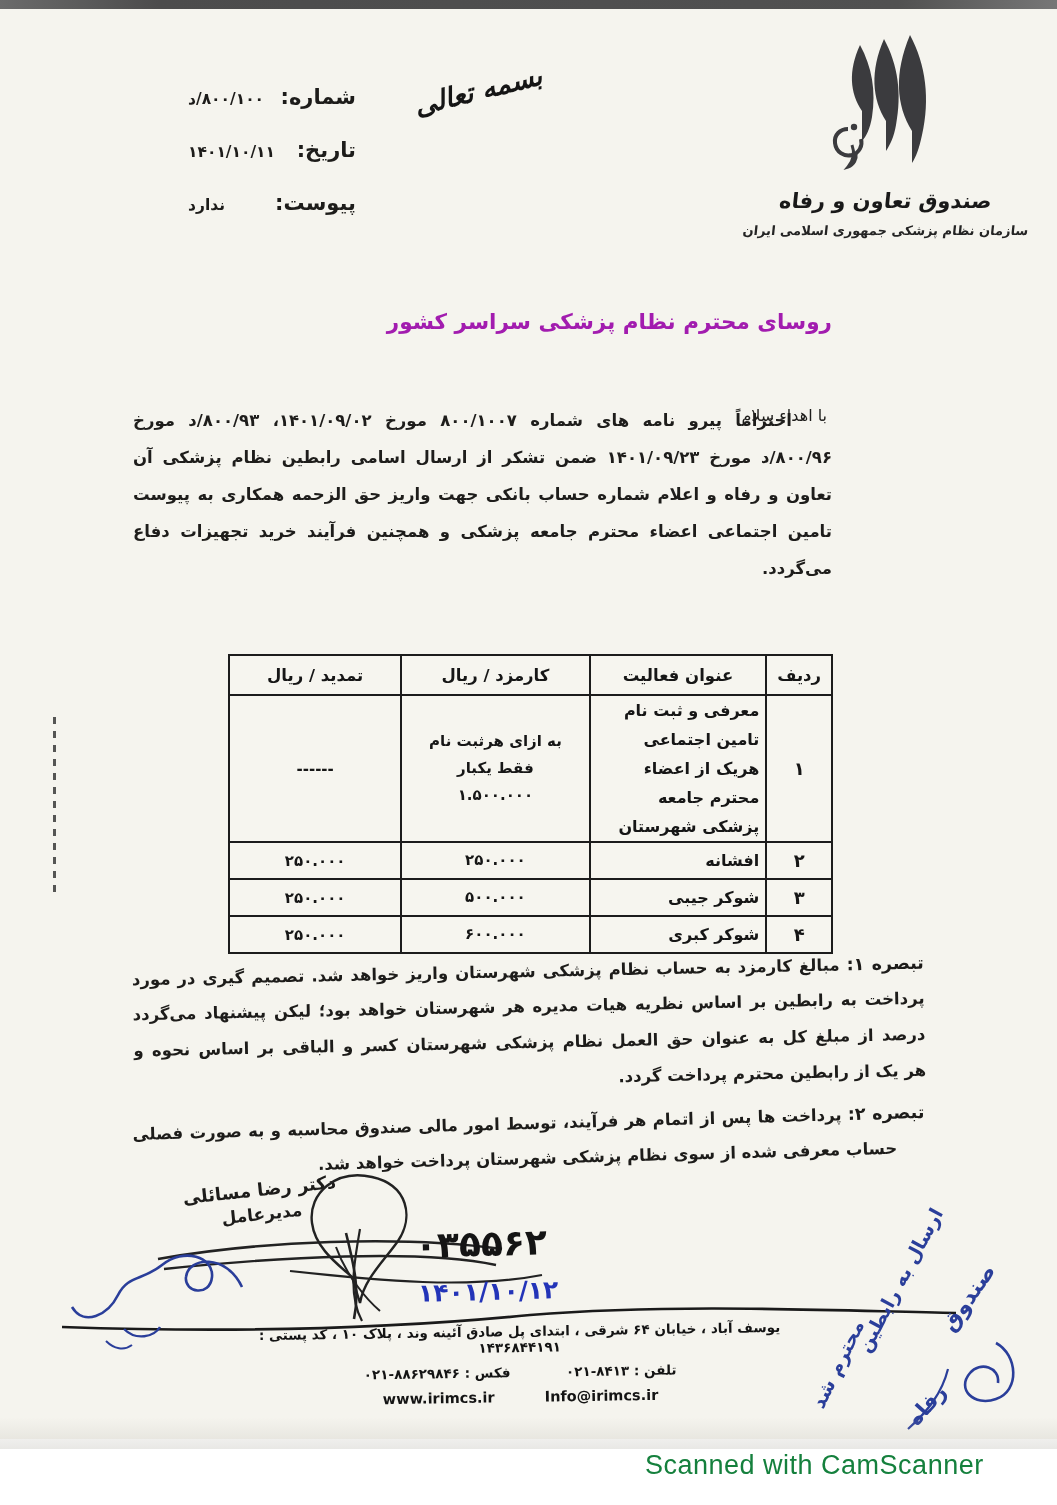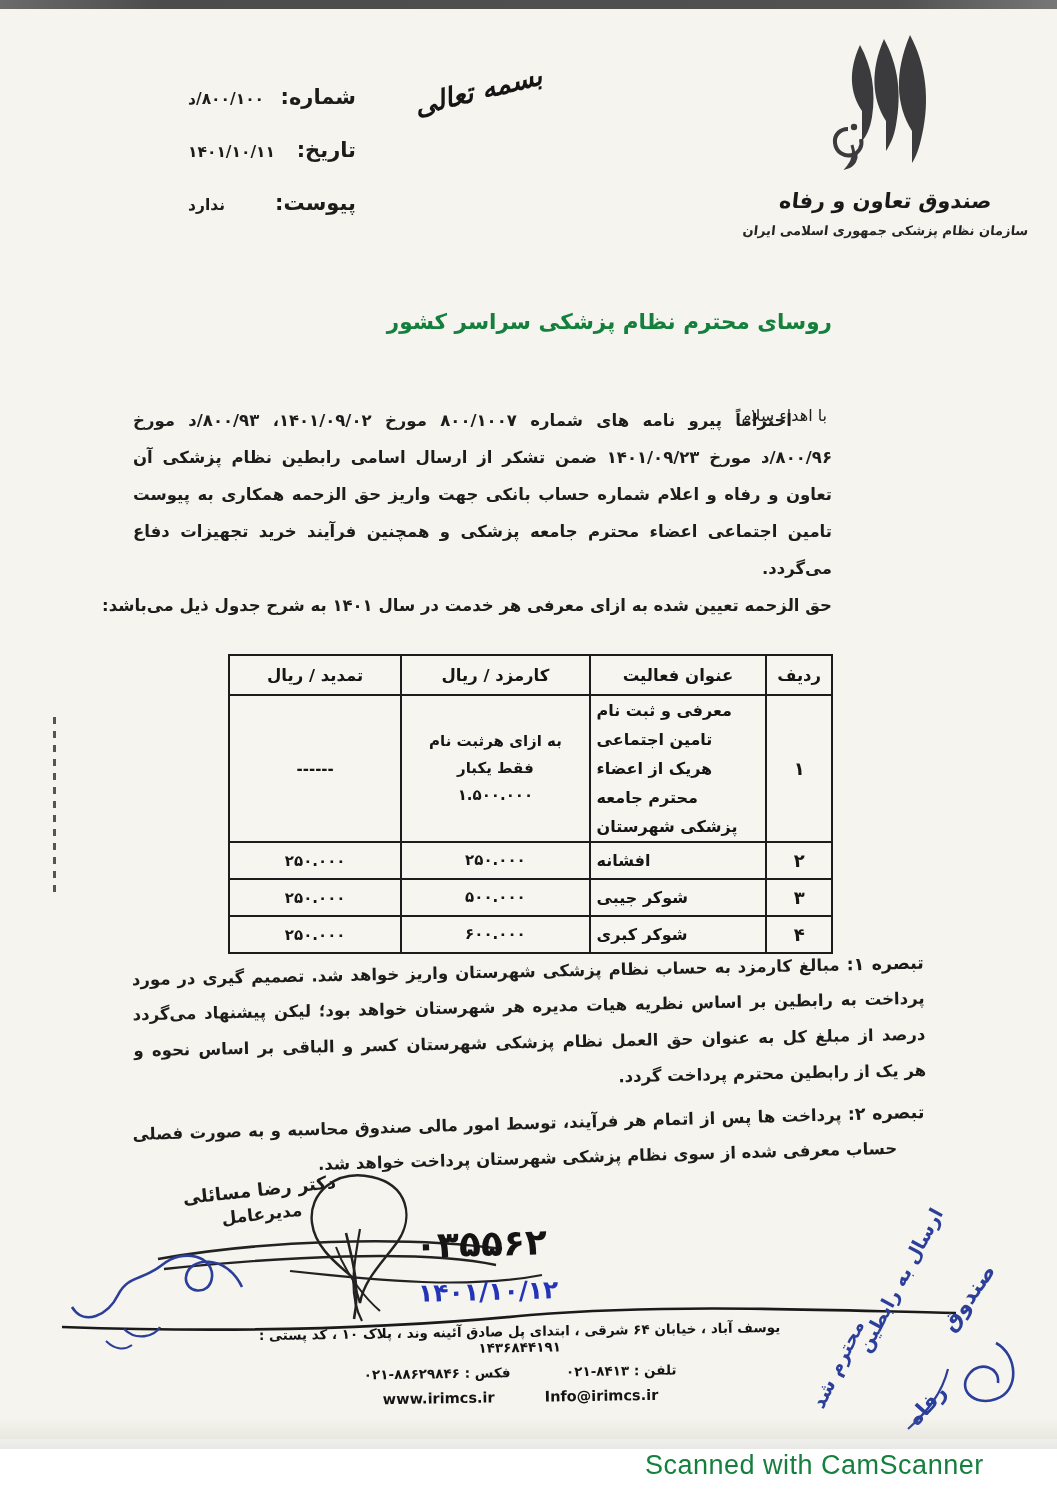--- a/index.html
+++ b/index.html
@@ -21,33 +21,33 @@
   .logo{left:810px;top:24px;}
   .org-name{left:758px;top:180px;width:255px;text-align:center;font-size:21px;font-weight:bold;
     color:#191919;letter-spacing:-.5px;transform:skewX(-6deg);}
   .org-sub{left:738px;top:214px;width:295px;text-align:center;font-size:13px;font-weight:bold;
     color:#242424;transform:skewX(-6deg);}
   .fields{left:188px;top:76px;width:168px;direction:rtl;}
   .frow{display:flex;justify-content:space-between;align-items:baseline;margin-bottom:29px;}
   .frow .lbl{font-size:21px;font-weight:bold;}
   .frow .val{font-size:15.5px;font-weight:bold;}
   
-  .title{right:225px;top:300px;font-size:21.5px;font-weight:bold;color:#15803d;}
+  .title{right:225px;top:300px;font-size:21.5px;font-weight:bold;color:#a21caf;}
   .salutation{right:230px;top:361px;font-size:16px;font-weight:normal;margin-top:36px;}
   .body-block{left:133px;top:393px;width:699px;font-size:16.5px;font-weight:bold;color:#1e1d1b;}
   .body-block .ln{line-height:37px;height:37px;white-space:nowrap;}
   .jline{text-align:justify;text-align-last:justify;white-space:normal !important;overflow:hidden;}
   .indent1{padding-right:40px;}
   .rline{text-align:right;}
   
   table.fees{left:228px;top:645px;width:605px;border-collapse:collapse;direction:rtl;background:#f6f5ef;}
   table.fees td,table.fees th{border:2.2px solid #1c1c1c;font-weight:bold;color:#161616;padding:0 6px;}
   table.fees th{font-size:16.5px;height:38px;}
   td.cno{width:52px;text-align:center;font-size:18px;}
-  td.cact{width:166px;text-align:left;font-size:16px;line-height:29px;padding:6px 12px;}
+  td.cact{width:166px;text-align:right;font-size:16px;line-height:29px;padding:6px 12px;}
   td.cfee{width:178px;text-align:center;font-size:15px;line-height:27px;border-radius:24px;}
   td.cren{width:162px;text-align:center;font-size:15px;}
   tr.srow td{height:35px;}
   .fee-amt{font-size:15px;letter-spacing:1px;text-align:center;}
   
   .note1{left:133px;top:944px;width:792px;font-size:16.5px;font-weight:bold;transform:rotate(-1.2deg);transform-origin:center;}
   .note2{left:133px;top:1096px;width:792px;font-size:16.5px;font-weight:bold;transform:rotate(-1.6deg);transform-origin:center;}
   .note1 .ln,.note2 .ln{line-height:36px;height:36px;white-space:nowrap;}
   .nlabel{font-size:17.5px;}
   .note2-l2{padding-right:28px;text-align:right;}
@@ -113,21 +113,20 @@
 
   <div class="abs title">روسای محترم نظام پزشکی سراسر کشور</div>
   <div class="abs salutation">با اهداء سلام</div>
 
   <div class="abs body-block">
     <div class="ln jline indent1">احتراماً پیرو نامه های شماره ۸۰۰/۱۰۰۷ مورخ ۱۴۰۱/۰۹/۰۲، ۸۰۰/۹۳/د مورخ ۱۴۰۱/۰۹/۱۲ و</div>
     <div class="ln jline">۸۰۰/۹۶/د مورخ ۱۴۰۱/۰۹/۲۳ ضمن تشکر از ارسال اسامی رابطین نظام پزشکی آن شهرستان با صندوق</div>
     <div class="ln jline">تعاون و رفاه و اعلام شماره حساب بانکی جهت واریز حق الزحمه همکاری به پیوست فرآیند ثبت نام بیمه</div>
     <div class="ln jline">تامین اجتماعی اعضاء محترم جامعه پزشکی و همچنین فرآیند خرید تجهیزات دفاع شخصی تقدیم حضور</div>
     <div class="ln rline">می‌گردد.</div>
-    <div class="ln rline">حق الزحمه تعیین شده به ازای معرفی هر خدمت در سال ۱۴۰۱ به شرح جدول ذیل می‌باشد:</div>
   </div>
 
   <table class="fees abs">
     <tbody>
       <tr>
         <th>ردیف</th>
         <th>عنوان فعالیت</th>
         <th>کارمزد / ریال</th>
         <th>تمدید / ریال</th>
       </tr>

